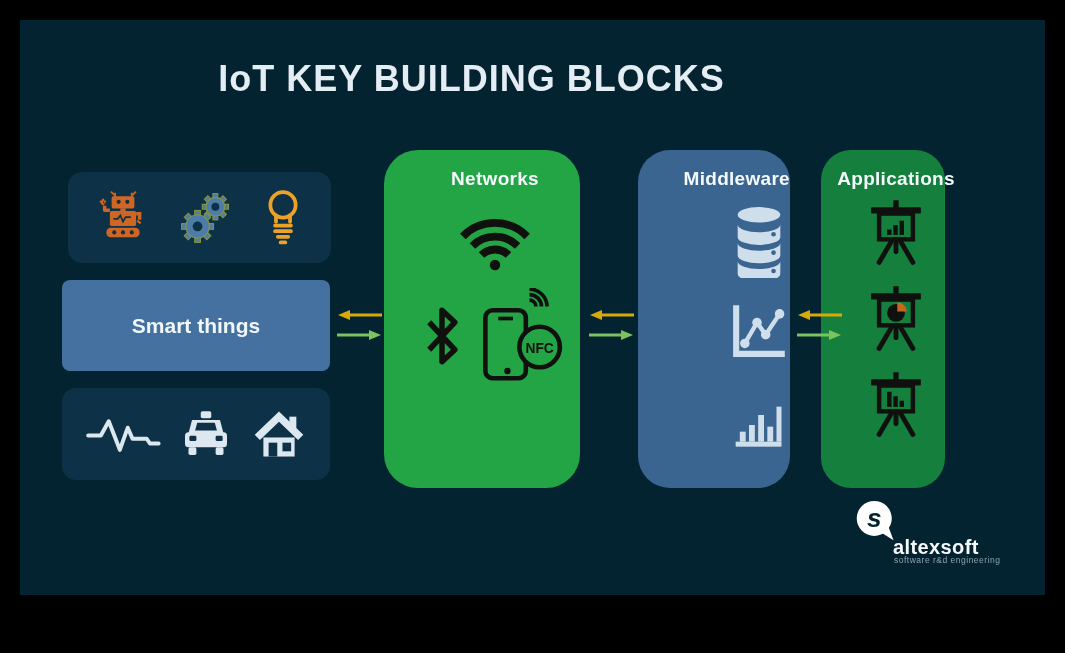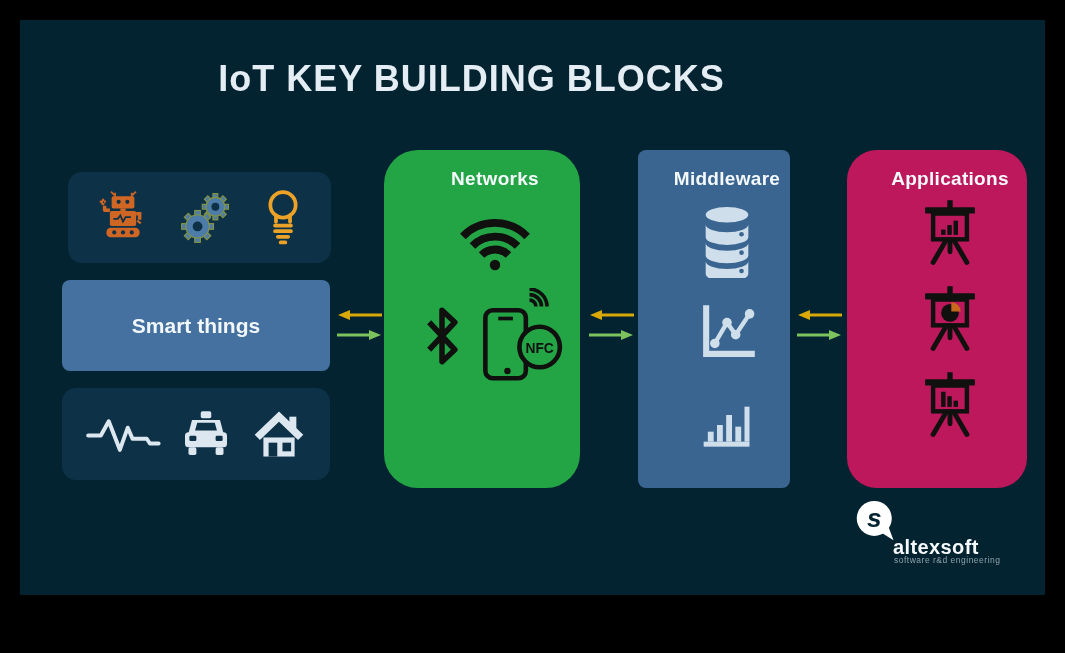--- a/index.html
+++ b/index.html
@@ -24,22 +24,22 @@
   .box-examples{ left:62px; top:388px; width:268px; height:92px; }
   .box-smart{
     position:absolute; left:62px; top:280px; width:268px; height:91px;
     background:#44719f; border-radius:8px; display:flex; align-items:center; justify-content:center;
     color:#f2f7fa; font-size:21px; font-weight:bold;
   }
   .bigblock{
     position:absolute; top:150px; height:338px; display:flex; flex-direction:column; align-items:center;padding-left:26px;
   }
   .block-networks{ left:384px; width:196px; background:#23a546; border-radius:34px; }
-  .block-middleware{ left:638px; width:152px; background:#3a6591; border-radius:8px; }
-  .block-applications{ left:847px; width:180px; background:#be185d; border-radius:30px; }
+  .block-middleware{ left:638px; width:152px; background:#3a6591; border-radius:32px;align-items:flex-end; }
+  .block-applications{ left:821px; width:124px; background:#15803d; border-radius:30px; }
   .block-title{
     margin-top:18px; color:#f4f9fb; font-size:19px; font-weight:bold; letter-spacing:0.3px;
   }
   .gateways-box{
     margin-top:20px; width:152px; height:52px; background:#486f9d; border-radius:9px;
     display:flex; align-items:center; justify-content:center;
     color:#f2f7fa; font-size:19px; font-weight:bold;
   }
   .net-icon-row{ margin-top:16px; display:flex; align-items:center; gap:14px; }
   .arrows{ position:absolute; top:308px; width:47px; height:34px; }

